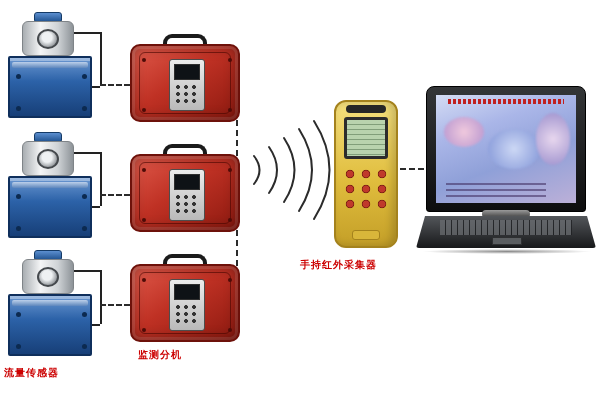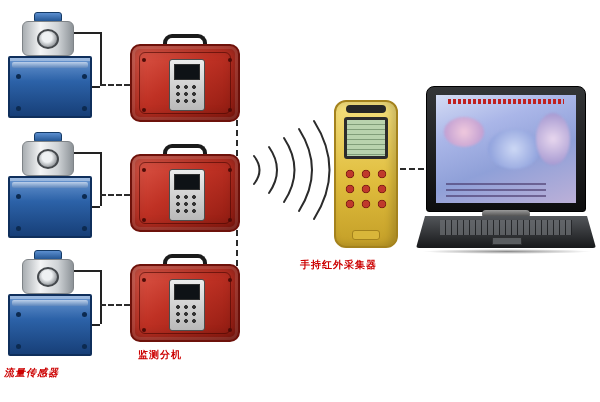--- a/index.html
+++ b/index.html
@@ -221,17 +221,17 @@
       </div>
     </div>
     <div class="lt-hinge"></div>
     <div class="lt-base">
       <div class="lt-kb"></div>
       <div class="lt-pad"></div>
     </div>
     <div class="lt-shadow"></div>
   </div>
 
-  <div class="red-label" style="left:4px; top:366px;font-style:italic;">流量传感器</div>
+  <div class="red-label" style="left:4px; top:366px;">流量传感器</div>
   <div class="red-label" style="left:138px; top:348px;">监测分机</div>
   <div class="red-label" style="left:300px; top:258px;">手持红外采集器</div>
 
 </div>
 
 </body></html>

